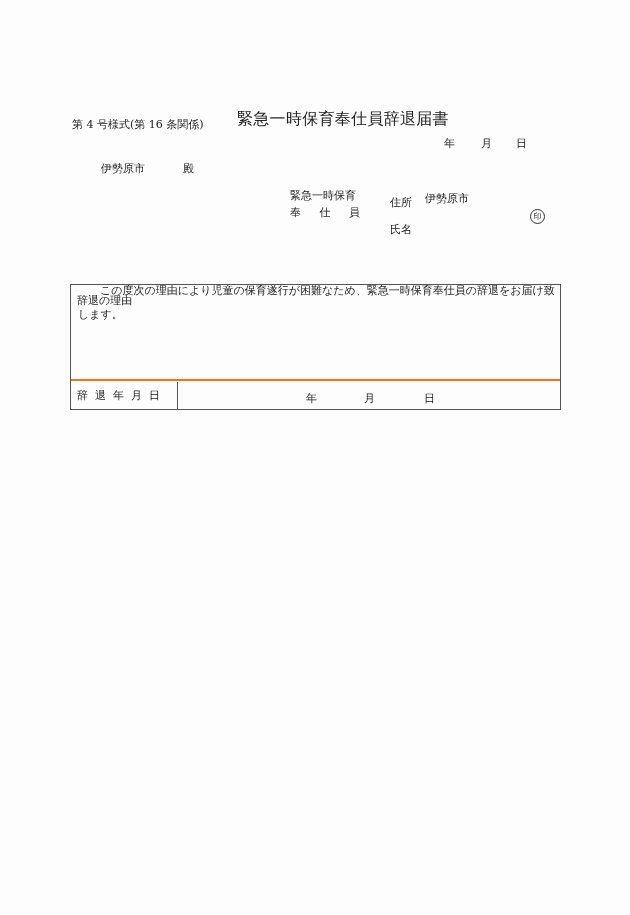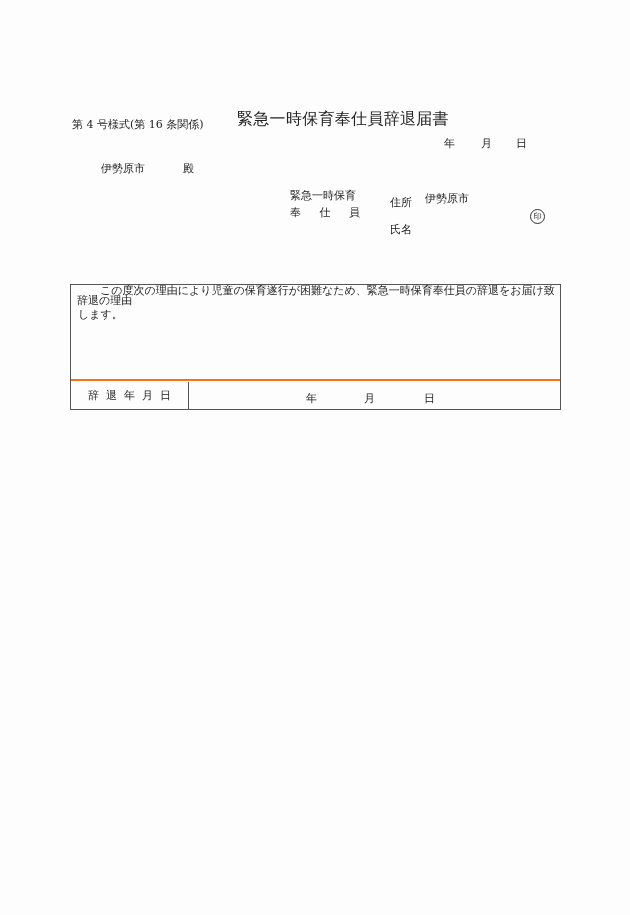--- a/index.html
+++ b/index.html
@@ -44,21 +44,21 @@
       border: 1px solid #555; box-sizing: border-box;
     }
     #reason-cell {
       position: absolute; left: 0; top: 0; right: 0; height: 96px;
       border-bottom: 2px solid #f97316; box-sizing: border-box;
     }
     #reason-label { position: absolute; left: 6px; top: 10px; font-size: 11px; }
     #withdraw-label-cell {
       position: absolute; left: 0; top: 97px; width: 107px; bottom: 0;
       border-right: 1px solid #555; box-sizing: border-box;
-      display: flex; align-items: center; padding-left: 6px; margin-left: 11px;
+      display: flex; align-items: center; padding-left: 6px;
     }
     #withdraw-label { letter-spacing: 7px; font-size: 11px; }
     #withdraw-date-cell { position: absolute; left: 107px; top: 97px; right: 0; bottom: 0; }
     .wd { position: absolute; top: 9px; font-size: 11px; }
     #wd-year { left: 128px; }
     #wd-month { left: 186px; }
     #wd-day { left: 246px; }
   </style>
 </head>
 <body>

